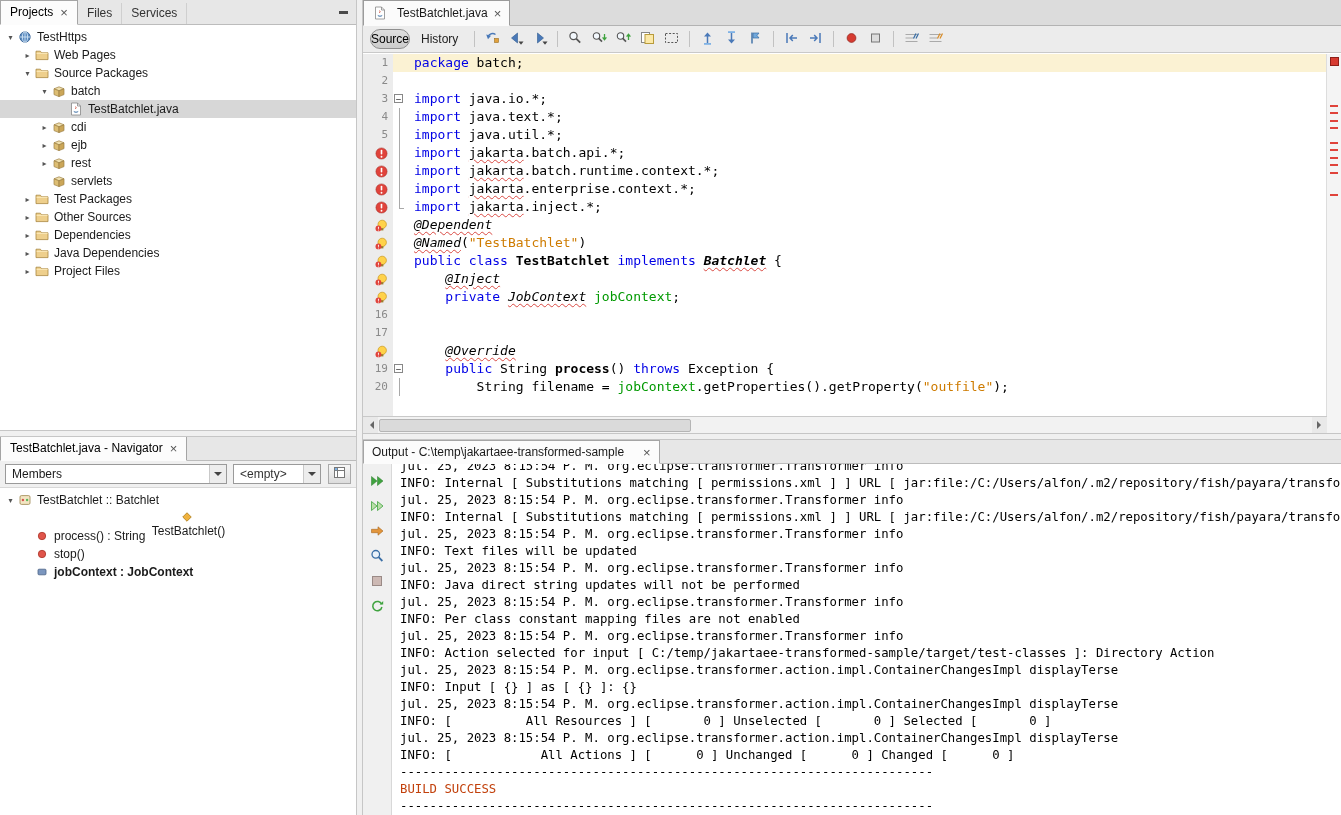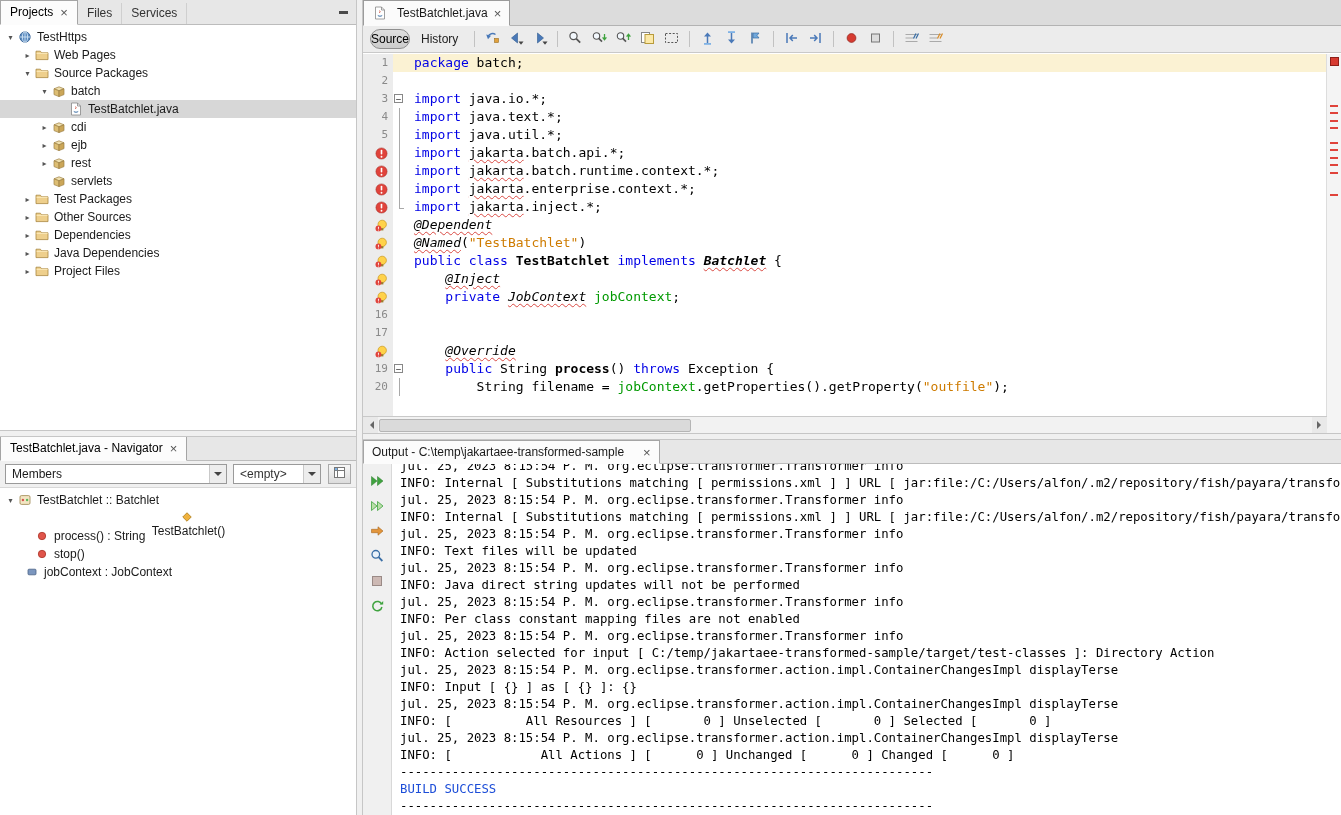--- a/index.html
+++ b/index.html
@@ -91,21 +91,21 @@
   .otabbar{height:24px;background:#E7E7E7;border-bottom:1px solid #BCBCBC;display:flex;align-items:flex-end;box-sizing:border-box;}
   .otab{height:20px;padding:0 8px;display:flex;align-items:center;gap:6px;white-space:nowrap;}
   .otab.active{background:#FCFCFC;border:1px solid #A5A5A5;border-bottom:1px solid #FCFCFC;height:22px;margin-bottom:-1px;gap:18px;}
   .ostrip{position:absolute;left:0;top:24px;bottom:0;width:29px;background:#F0F0F0;border-right:1px solid #D8D8D8;
           display:flex;flex-direction:column;align-items:center;padding-top:8px;gap:4px;box-sizing:border-box;}
   .obtn{width:22px;height:21px;display:flex;align-items:center;justify-content:center;border:none;background:transparent;padding:0;}
   .olines{position:absolute;left:30px;top:24px;right:0;bottom:0;overflow:hidden;padding-left:7px;
           font-family:"DejaVu Sans Mono",monospace;font-size:12.3px;line-height:17px;color:#000;}
   .olines > :first-child{margin-top:-6px;}
   .oline{white-space:pre;height:17px;}
-  .oline.ok{color:#1d4ed8;}
+  .oline.ok{color:#c2410c;}
 </style>
 </head>
 <body>
 
 <div id="app">
 
   <section id="projects-panel">
     <div class="tabbar">
       <div class="tab active">
         <span class="tab-label">Projects</span>
@@ -331,21 +331,21 @@
         </div>
         <div class="trow" style="padding-left: 21px;">
           <span class="exp"></span>
           <span class="nicon">
             <svg width="14" height="14" viewBox="0 0 14 14">
               <circle cx="7" cy="7" r="3.7" fill="#E0544A" stroke="#A93226" stroke-width="0.8"></circle>
             </svg>
           </span>
           <span class="tlabel">stop()</span>
         </div>
-        <div class="trow" style="padding-left: 11px;">
+        <div class="trow" style="padding-left: 21px; font-weight: bold;">
           <span class="exp"></span>
           <span class="nicon">
             <svg width="14" height="14" viewBox="0 0 14 14">
               <rect x="3" y="4.2" width="8" height="5.6" rx="1" fill="#7B96BE" stroke="#4A6285" stroke-width="0.8"></rect>
             </svg>
           </span>
           <span class="tlabel">jobContext : JobContext</span>
         </div>
       </div>
   </section>

